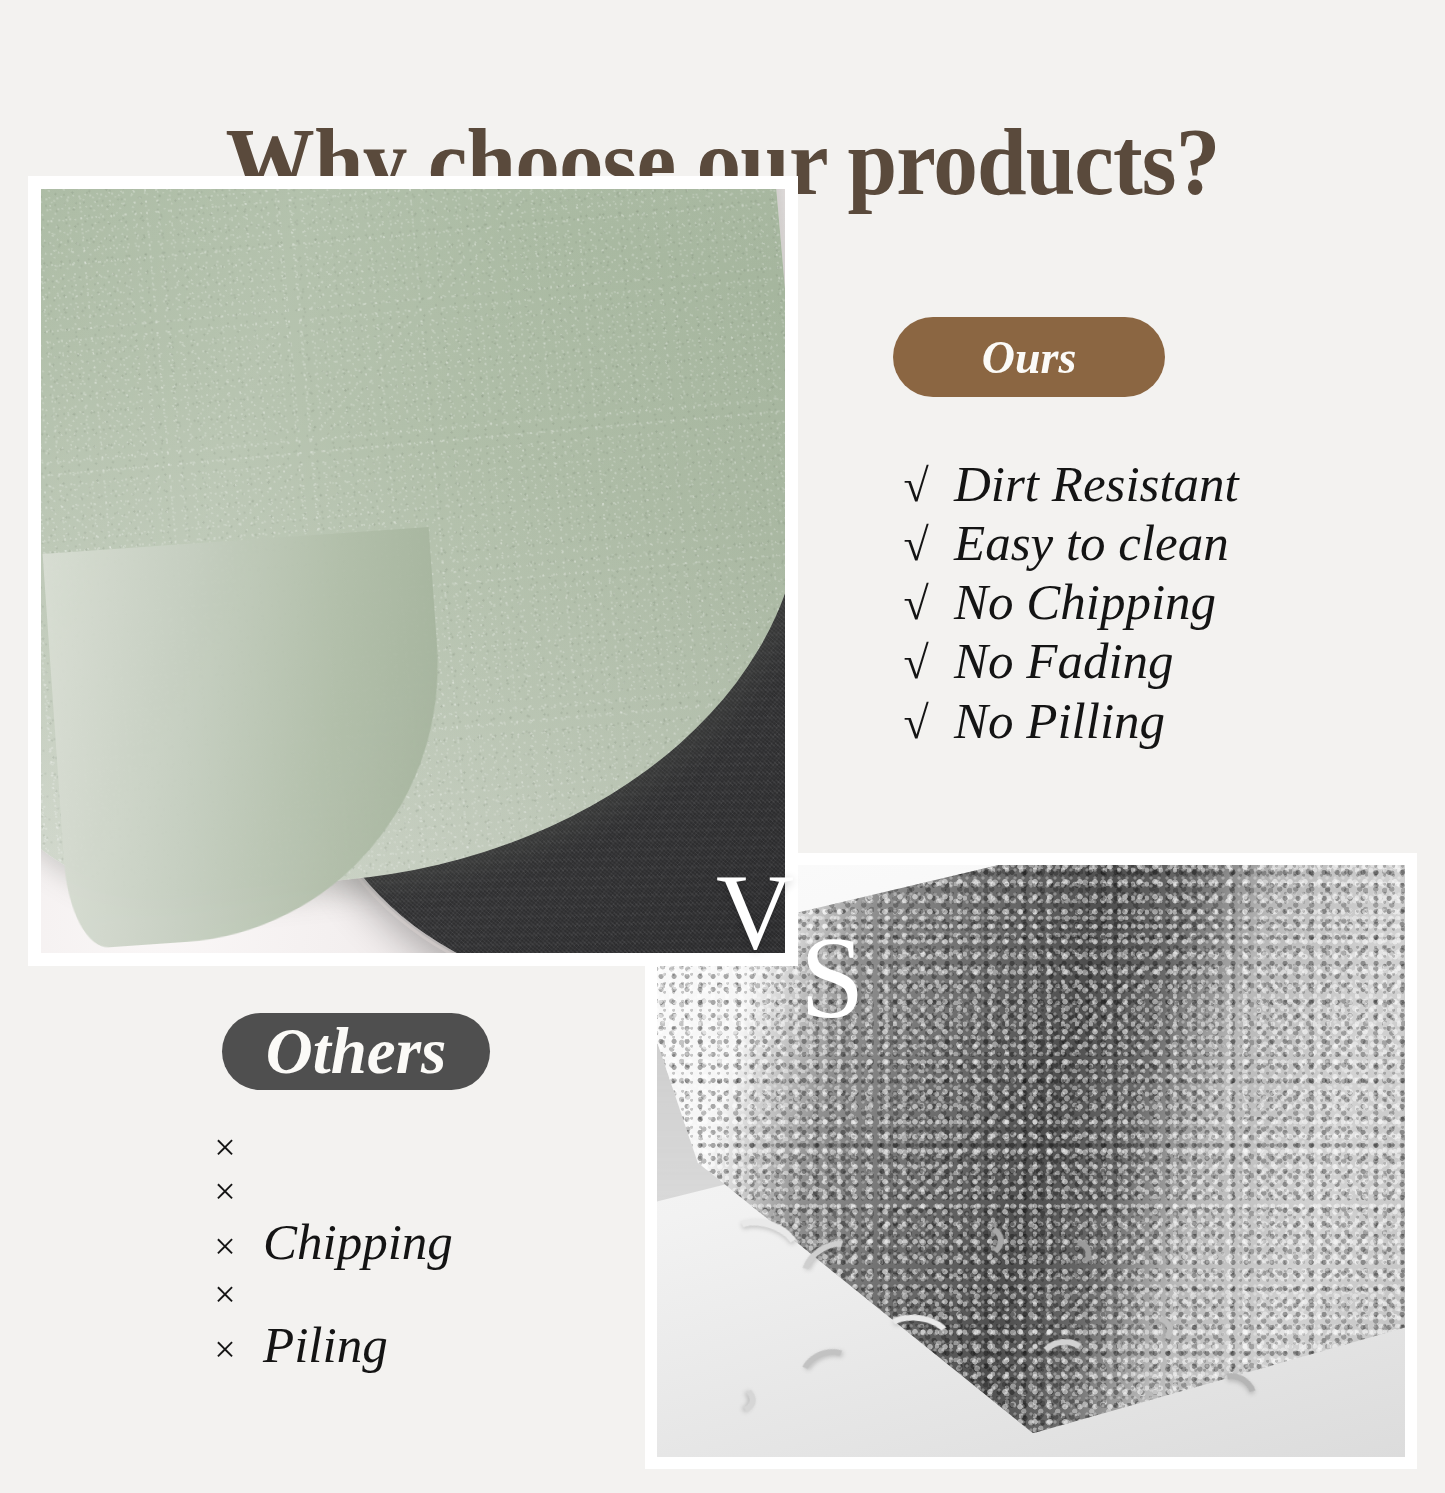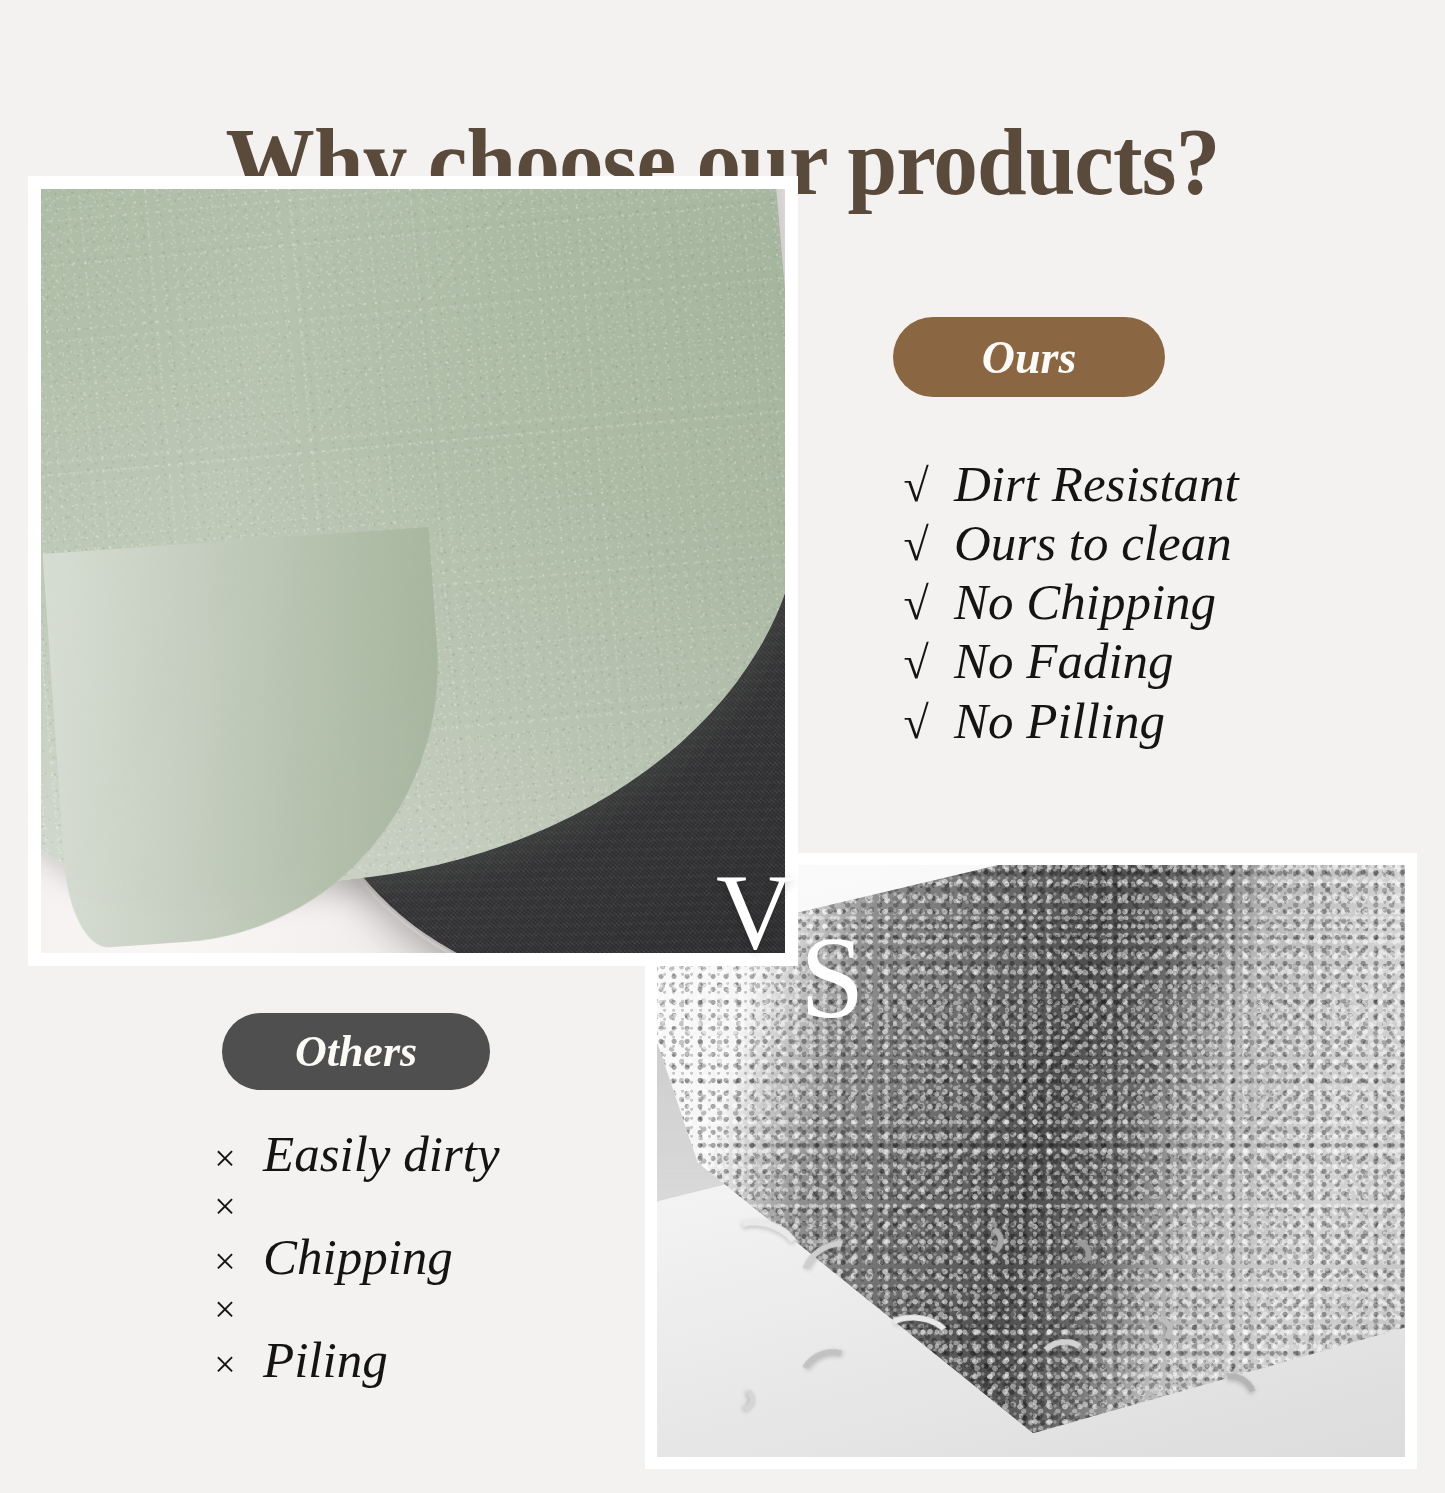--- a/index.html
+++ b/index.html
@@ -300,21 +300,21 @@
     height: 80px;
     background: #8b6642;
     font-size: 46px;
   }
   #badge-others {
     left: 222px;
     top: 1013px;
     width: 268px;
     height: 77px;
     background: #4f4f4f;
-    font-size: 44px;
+    font-size: 65px;
   }
 
   .feature-list {
     position: absolute;
     list-style: none;
     margin: 0;
     padding: 0;
     color: #141414;
     font-family: "Liberation Serif", "DejaVu Serif", serif;
     font-style: italic;
@@ -390,42 +390,41 @@
 
   <div class="badge" id="badge-ours">Ours</div>
 
   <ul class="feature-list" id="list-ours">
     <li class="feature-item">
       <span class="mark mark-check">√</span>
       <span>Dirt Resistant</span>
     </li>
     <li class="feature-item">
       <span class="mark mark-check">√</span>
-      <span>Ours to clean</span>
+      <span>Easy to clean</span>
     </li>
     <li class="feature-item">
       <span class="mark mark-check">√</span>
       <span>No Chipping</span>
     </li>
     <li class="feature-item">
       <span class="mark mark-check">√</span>
       <span>No Fading</span>
     </li>
     <li class="feature-item">
       <span class="mark mark-check">√</span>
       <span>No Pilling</span>
     </li>
   </ul>
 
   <div class="badge" id="badge-others">Others</div>
 
   <ul class="feature-list" id="list-others">
     <li class="feature-item">
       <span class="mark mark-cross">×</span>
-      <span>Easily dirty</span>
     </li>
     <li class="feature-item">
       <span class="mark mark-cross">×</span>
     </li>
     <li class="feature-item">
       <span class="mark mark-cross">×</span>
       <span>Chipping</span>
     </li>
     <li class="feature-item">
       <span class="mark mark-cross">×</span>

